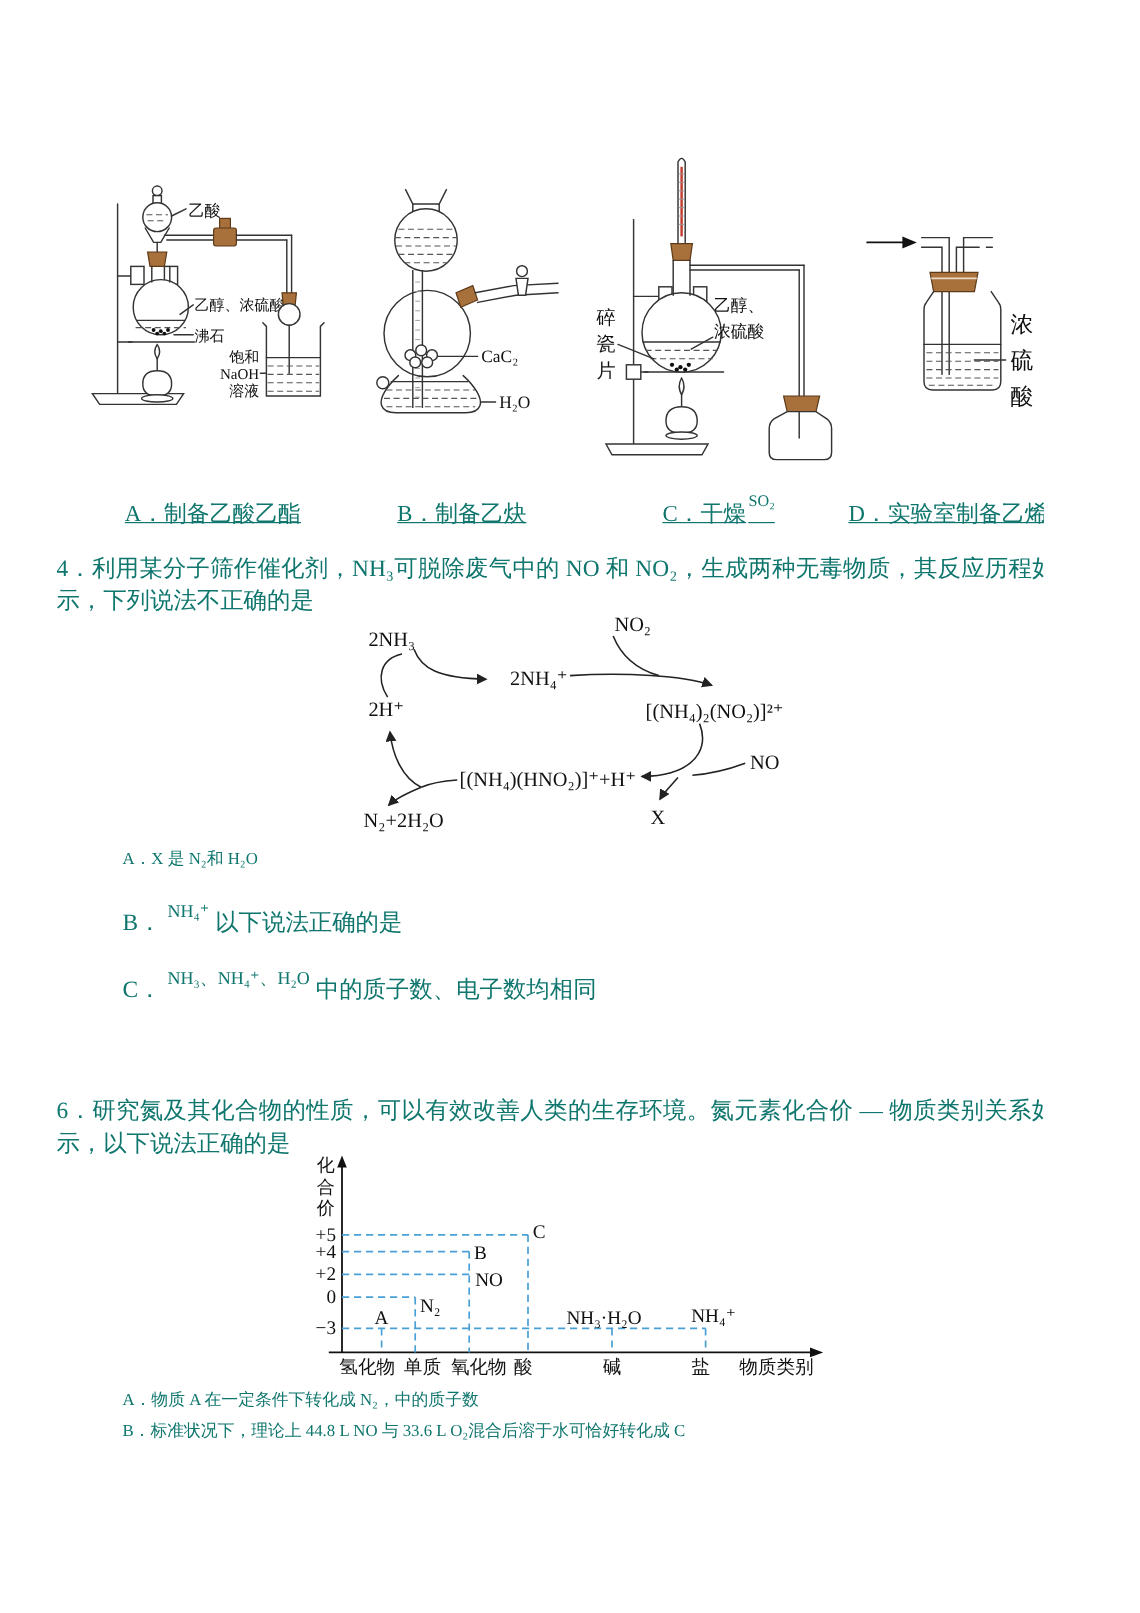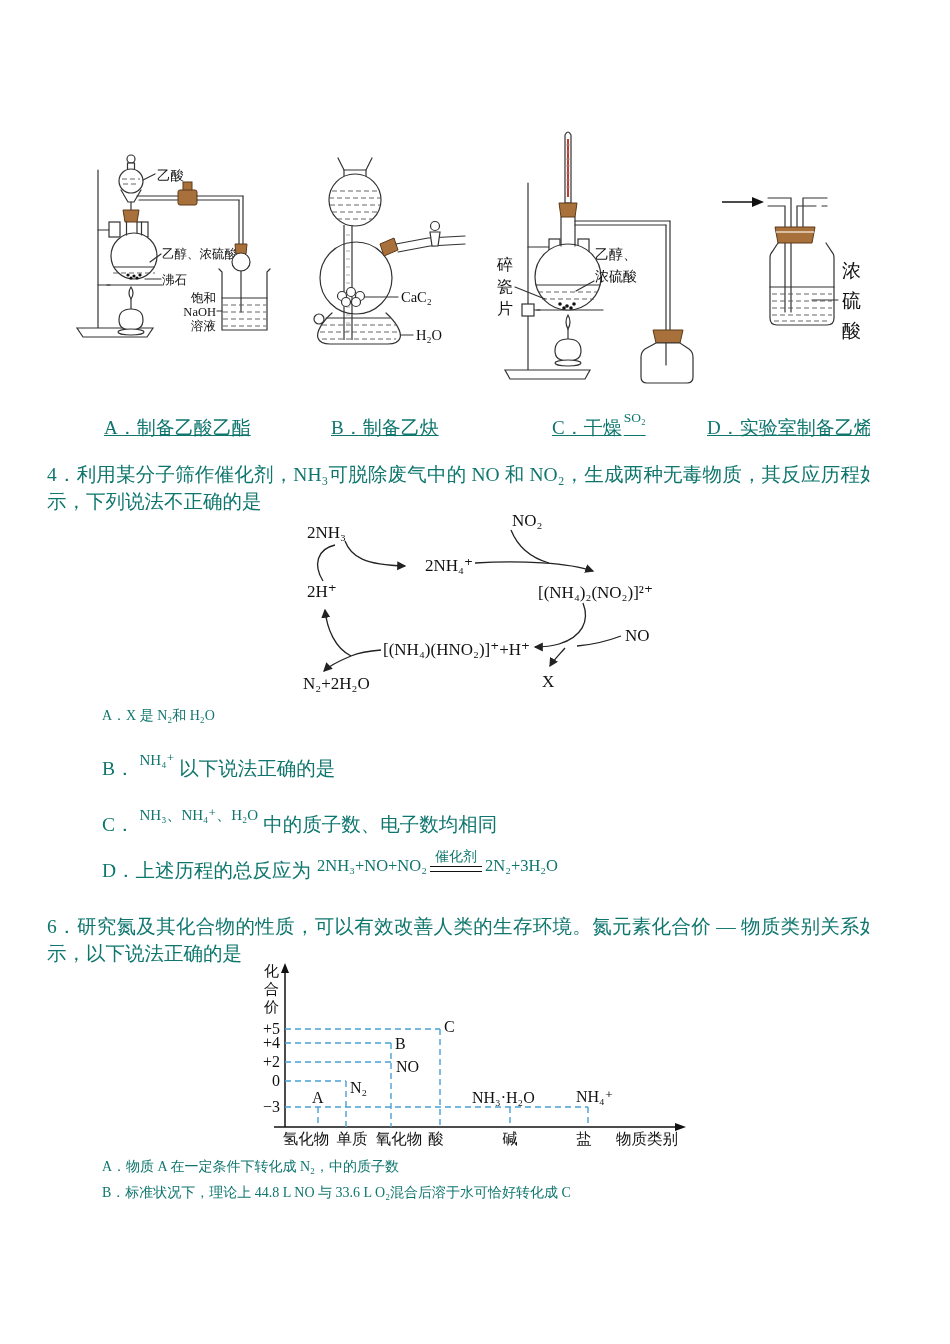--- a/index.html
+++ b/index.html
@@ -317,29 +317,20 @@
   <div class="abs optrow" style="left:102px;top:740px;height:42px">
     <span>B．</span>
     <span class="fml">NH₄⁺</span>
     <span>以下说法正确的是</span>
   </div>
   <div class="abs optrow" style="left:102px;top:792px;height:46px">
     <span>C．</span>
     <span class="fml">NH₃、NH₄⁺、H₂O</span>
     <span>中的质子数、电子数均相同</span>
   </div>
-  <div class="abs optrow" style="left:102px;top:838px;height:46px">
-    <span>D．上述历程的总反应为</span>
-    <span class="eq" style="margin-left:6px">2NH₃+NO+NO₂</span>
-    <span class="cond">
-      <span class="cl">催化剂</span>
-      <span class="dbl"></span>
-    </span>
-    <span class="eq">2N₂+3H₂O</span>
-  </div>
 
   <div class="abs stem" style="left:47px;top:913px;width:872px">6．研究氮及其化合物的性质，可以有效改善人类的生存环境。氮元素化合价 — 物质类别关系如图所示，以下说法正确的是</div>
 
   <svg class="abs" style="left:228px;top:962px" width="475" height="195" viewBox="0 0 475 195">
     <g>
       <line class="ax" x1="57" y1="8" x2="57" y2="165"></line>
       <polygon class="blk" points="53,11 57,1 61,11"></polygon>
       <line class="ax" x1="46" y1="165" x2="450" y2="165"></line>
       <polygon class="blk" points="447,161 458,165 447,169"></polygon>
     </g>

